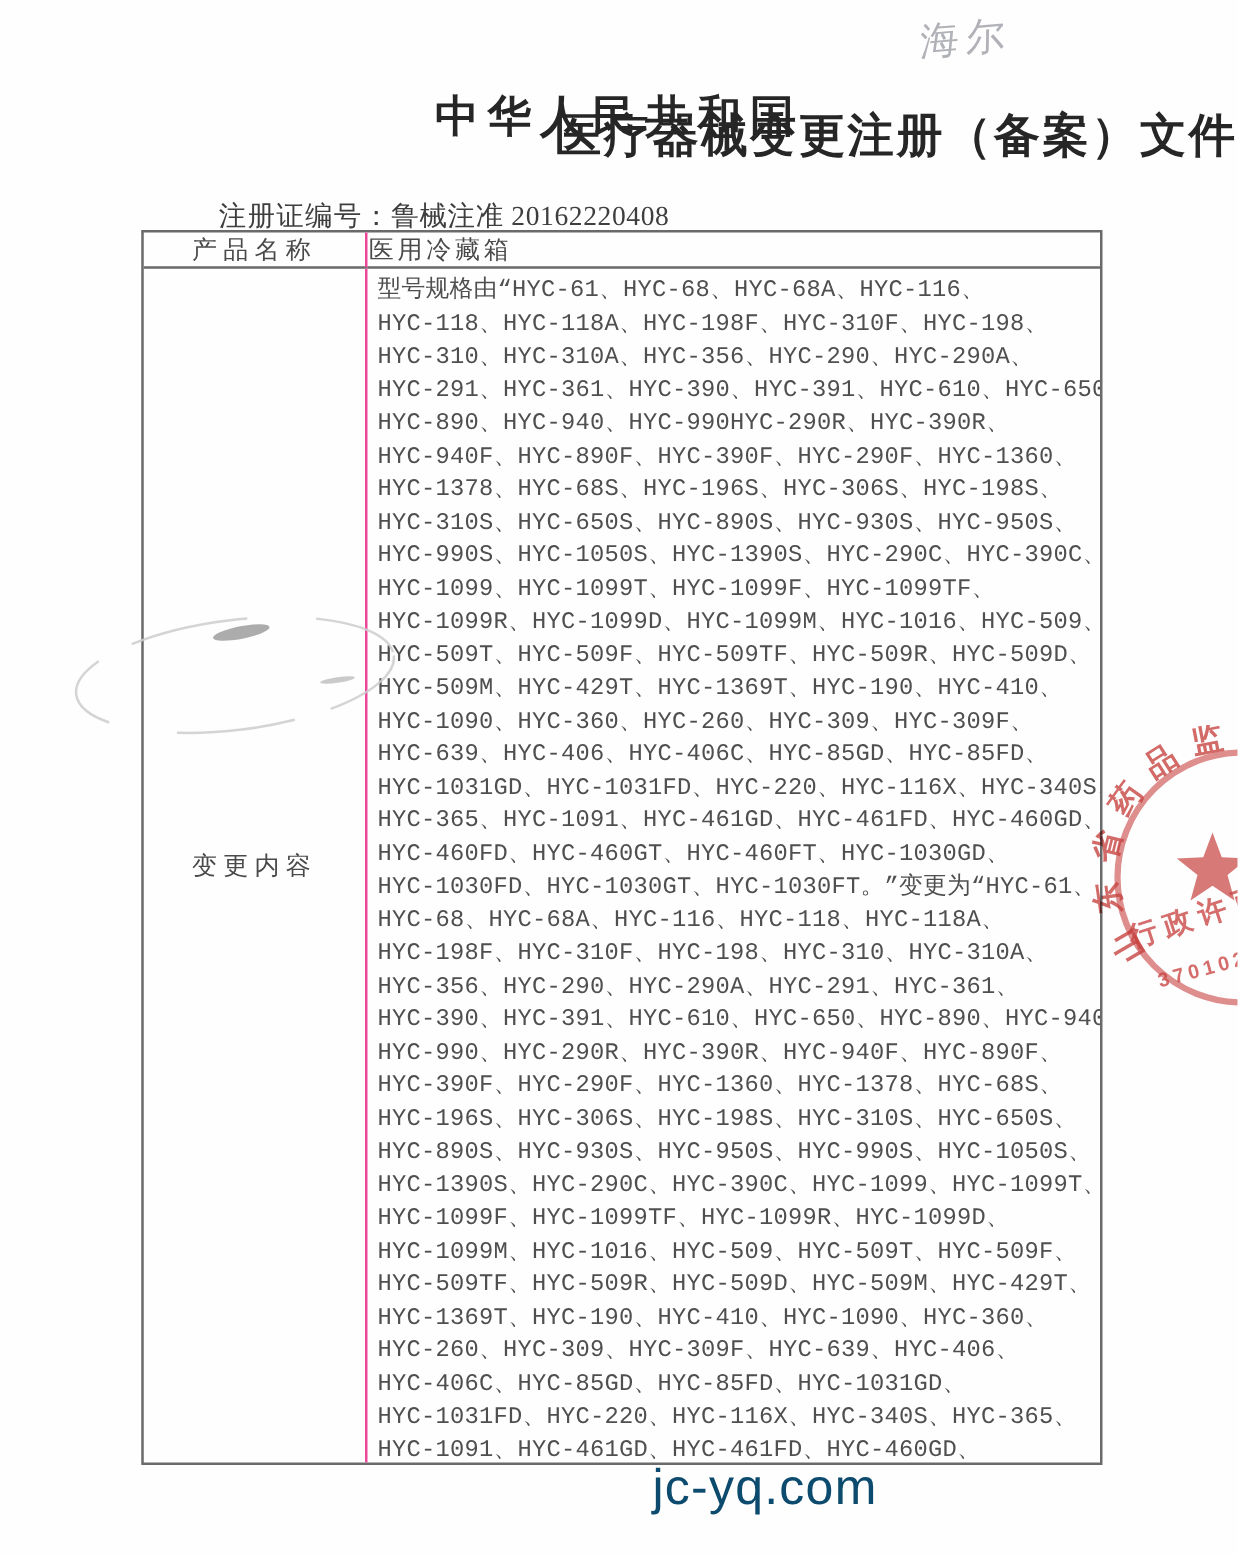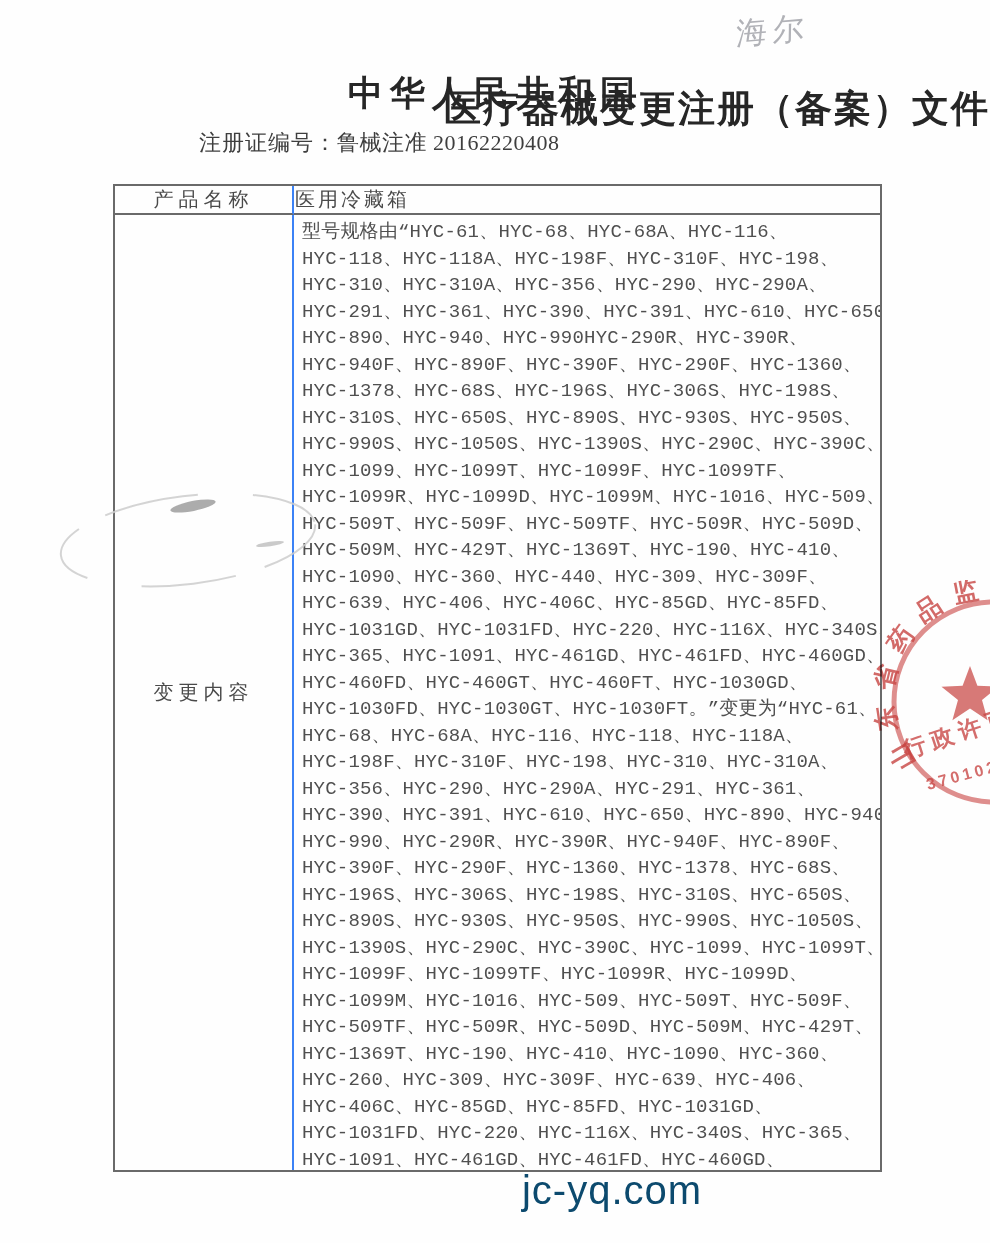--- a/index.html
+++ b/index.html
@@ -26,37 +26,37 @@
     position:absolute; top:36px; left:0; width:100%;
     text-align:center; font-size:35px; font-weight:700;
     letter-spacing:7px; color:#262626;margin-top:34px;
   }
   .title2 {
     position:absolute; top:84px; left:0; width:100%;
     text-align:right; font-size:37px; font-weight:700;
     letter-spacing:2px; color:#262626;
   }
   .regline {
-    position:absolute; left:175px; top:128px;
-    font-size:22px; color:#3e3e3e; letter-spacing:1px;margin-left:24px;
+    position:absolute; left:175px; top:158px;
+    font-size:22px; color:#3e3e3e; letter-spacing:1px;
   }
   .regline .regval { letter-spacing:0.5px; }
 
   
   .doc-table {
     position:absolute; left:113px; top:184px;
     width:769px; height:988px;
     border:2px solid #6a6a6a;
     display:grid;
     grid-template-columns:179px 1fr;
     grid-template-rows:29px 1fr;
     background:transparent;
   }
   .cell { border-color:#6a6a6a; }
-  .cell-r { border-right:2px solid #3b82f6; }
+  .cell-r { border-right:2px solid #ec4899; }
   .cell-b { border-bottom:2px solid #6a6a6a; }
   .label-cell {
     display:flex; align-items:center; justify-content:center;
     font-size:20px; color:#4a4a4a; letter-spacing:5px;
   }
   .value-cell {
     display:flex; align-items:center;
     padding-left:1px;
     font-size:20px; color:#4a4a4a; letter-spacing:3px;
   }
@@ -113,21 +113,21 @@
         <div class="line">HYC-291、HYC-361、HYC-390、HYC-391、HYC-610、HYC-650、</div>
         <div class="line">HYC-890、HYC-940、HYC-990HYC-290R、HYC-390R、</div>
         <div class="line">HYC-940F、HYC-890F、HYC-390F、HYC-290F、HYC-1360、</div>
         <div class="line">HYC-1378、HYC-68S、HYC-196S、HYC-306S、HYC-198S、</div>
         <div class="line">HYC-310S、HYC-650S、HYC-890S、HYC-930S、HYC-950S、</div>
         <div class="line">HYC-990S、HYC-1050S、HYC-1390S、HYC-290C、HYC-390C、</div>
         <div class="line">HYC-1099、HYC-1099T、HYC-1099F、HYC-1099TF、</div>
         <div class="line">HYC-1099R、HYC-1099D、HYC-1099M、HYC-1016、HYC-509、</div>
         <div class="line">HYC-509T、HYC-509F、HYC-509TF、HYC-509R、HYC-509D、</div>
         <div class="line">HYC-509M、HYC-429T、HYC-1369T、HYC-190、HYC-410、</div>
-        <div class="line">HYC-1090、HYC-360、HYC-440、HYC-309、HYC-309F、</div>
+        <div class="line">HYC-1090、HYC-360、HYC-260、HYC-309、HYC-309F、</div>
         <div class="line">HYC-639、HYC-406、HYC-406C、HYC-85GD、HYC-85FD、</div>
         <div class="line">HYC-1031GD、HYC-1031FD、HYC-220、HYC-116X、HYC-340S、</div>
         <div class="line">HYC-365、HYC-1091、HYC-461GD、HYC-461FD、HYC-460GD、</div>
         <div class="line">HYC-460FD、HYC-460GT、HYC-460FT、HYC-1030GD、</div>
         <div class="line">HYC-1030FD、HYC-1030GT、HYC-1030FT。”变更为“HYC-61、</div>
         <div class="line">HYC-68、HYC-68A、HYC-116、HYC-118、HYC-118A、</div>
         <div class="line">HYC-198F、HYC-310F、HYC-198、HYC-310、HYC-310A、</div>
         <div class="line">HYC-356、HYC-290、HYC-290A、HYC-291、HYC-361、</div>
         <div class="line">HYC-390、HYC-391、HYC-610、HYC-650、HYC-890、HYC-940、</div>
         <div class="line">HYC-990、HYC-290R、HYC-390R、HYC-940F、HYC-890F、</div>

